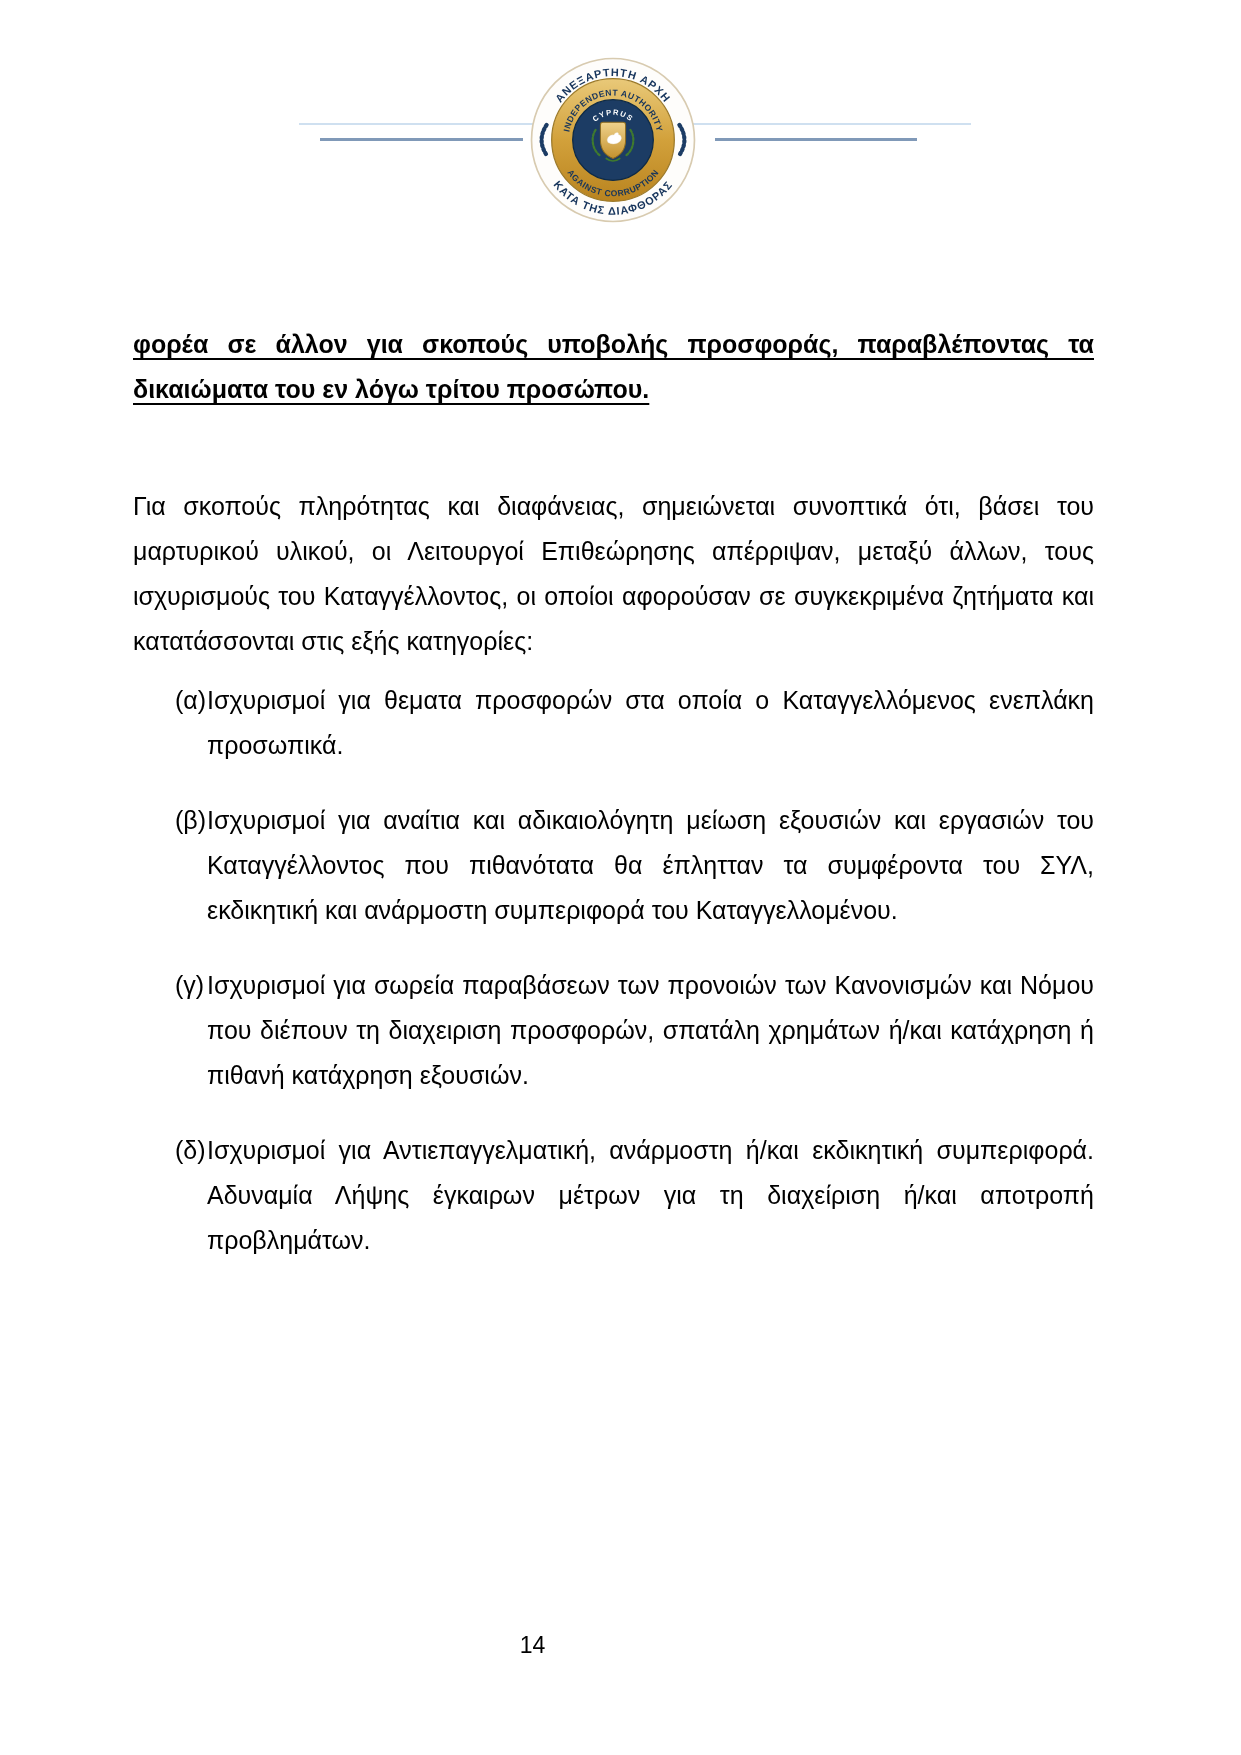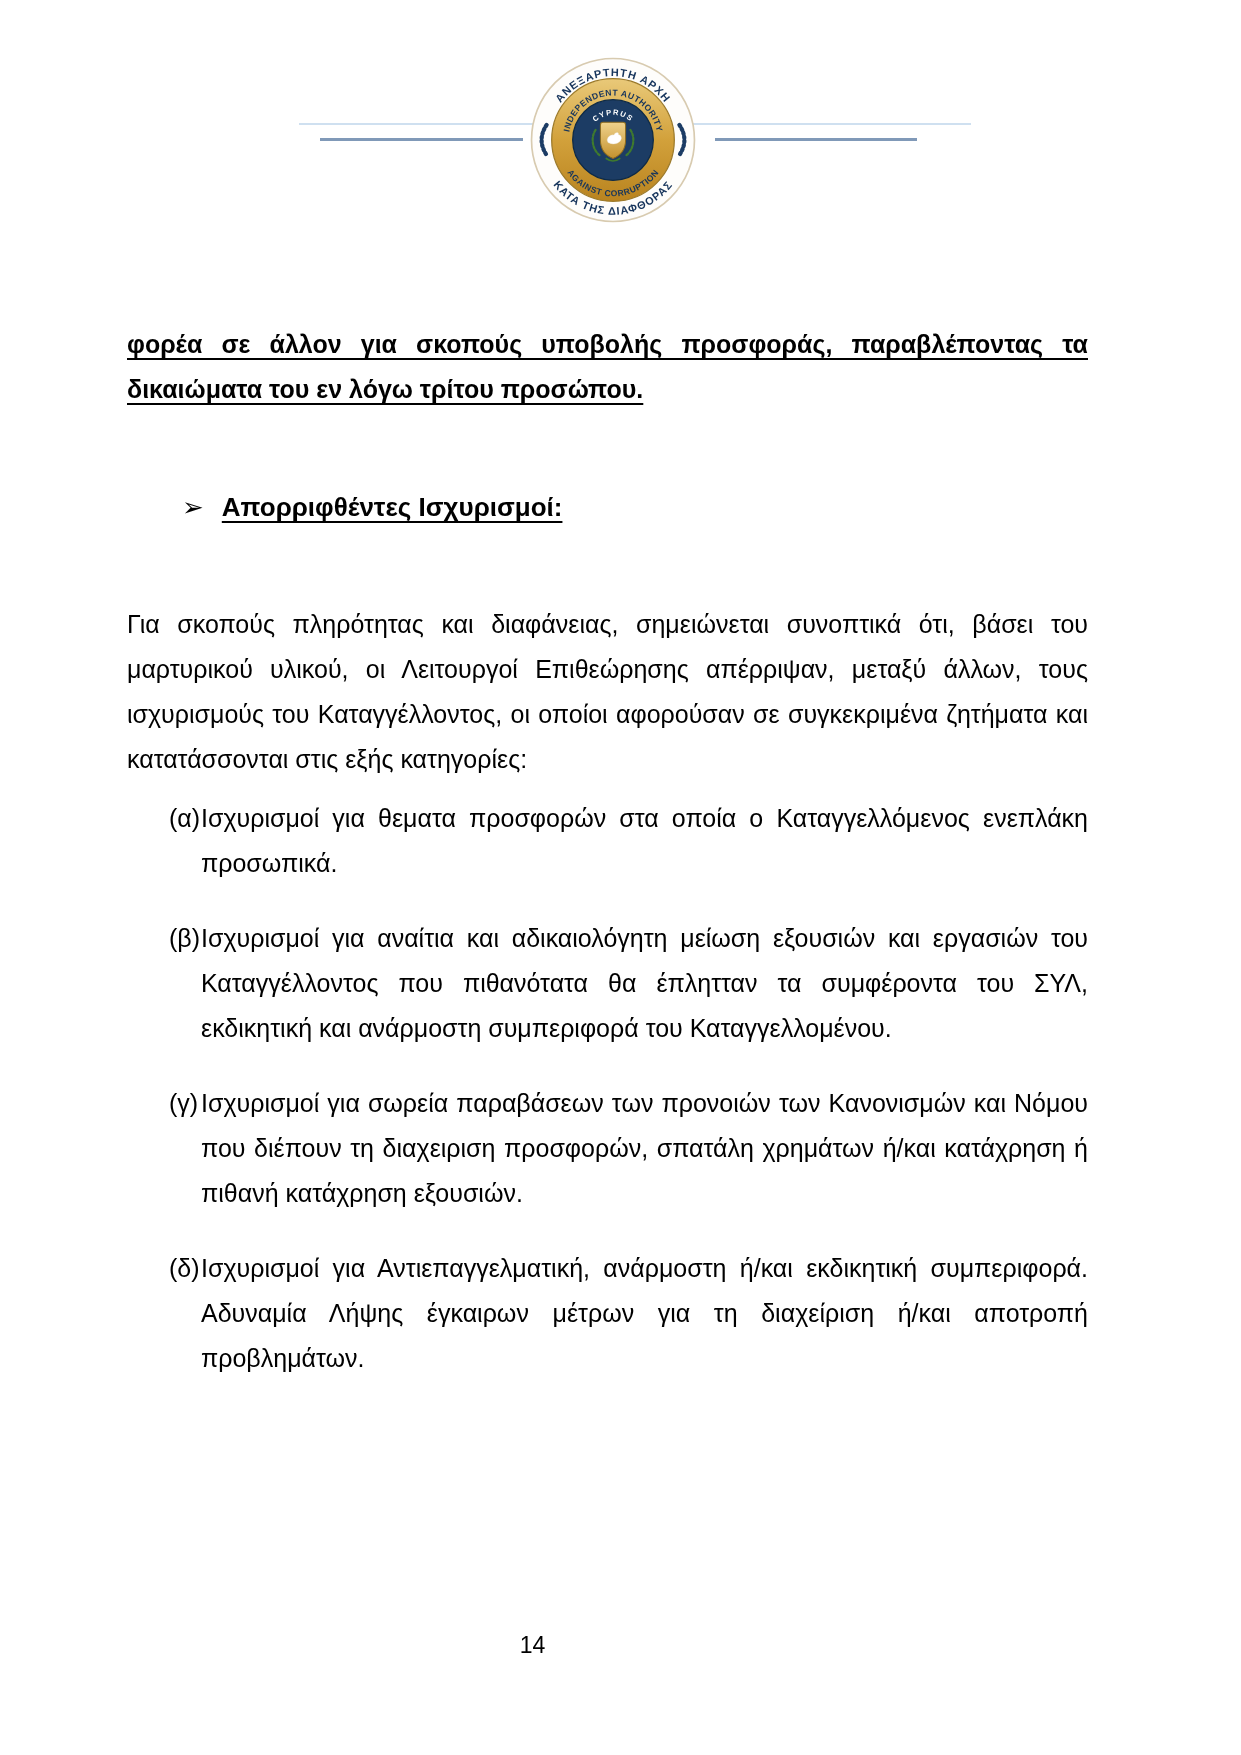--- a/index.html
+++ b/index.html
@@ -26,21 +26,21 @@
     position: absolute; left: 529px; top: 56px;
     width: 168px; height: 168px; z-index: 2;
   }
   .seal-wrap svg { display: block; width: 168px; height: 168px; }
   .seal-greek   { font-family: "Liberation Sans", sans-serif; font-size: 13px; font-weight: bold; letter-spacing: 1.2px; }
   .seal-english { font-family: "Liberation Sans", sans-serif; font-size: 10.2px; font-weight: bold; letter-spacing: 0.6px; }
   .seal-country { font-family: "Liberation Sans", sans-serif; font-size: 9px;  font-weight: bold; letter-spacing: 1.6px; }
 
   
   .content {
-    position: absolute; top: 0; left: 127px;
+    position: absolute; top: 0; left: 133px;
     width: 961px;
     font-size: 25px; line-height: 45px;
     text-align: justify;
   }
   .intro {
     margin: 0; padding-top: 322px;
     font-weight: bold;
     text-decoration: underline;
     text-decoration-thickness: 2px;
     text-underline-offset: 5px;
@@ -122,23 +122,20 @@
       <path d="M 116 118 C 125 111 127 96 120 87" fill="none" stroke="#3F7A2E" stroke-width="2.6" stroke-dasharray="3 2" stroke-linecap="round"></path>
       <path d="M 92 122 Q 100 128 108 122" fill="none" stroke="#3F7A2E" stroke-width="2" stroke-linecap="round"></path>
     </svg>
   </div>
 </div>
 
 <div class="content">
 
   <p class="intro">φορέα σε άλλον για σκοπούς υποβολής προσφοράς, παραβλέποντας τα δικαιώματα του εν λόγω τρίτου προσώπου.</p>
 
-  <p class="heading">
-    <span class="bullet">➢</span><span class="label">Απορριφθέντες Ισχυρισμοί:</span>
-  </p>
 
   <p class="lead">Για σκοπούς πληρότητας και διαφάνειας, σημειώνεται συνοπτικά ότι, βάσει του μαρτυρικού υλικού, οι Λειτουργοί Επιθεώρησης απέρριψαν, μεταξύ άλλων, τους ισχυρισμούς του Καταγγέλλοντος, οι οποίοι αφορούσαν σε συγκεκριμένα ζητήματα και κατατάσσονται στις εξής κατηγορίες:</p>
 
   <ol class="claims">
     <li>
       <span class="marker">(α)</span>
       <span>Ισχυρισμοί για θεματα προσφορών στα οποία ο Καταγγελλόμενος ενεπλάκη προσωπικά.</span>
     </li>
     <li>
       <span class="marker">(β)</span>

